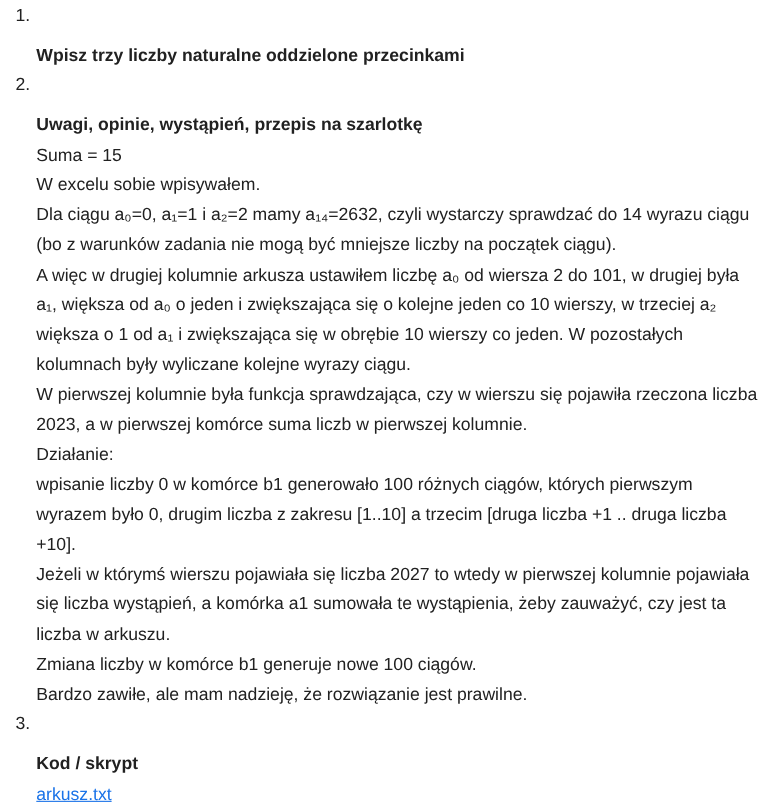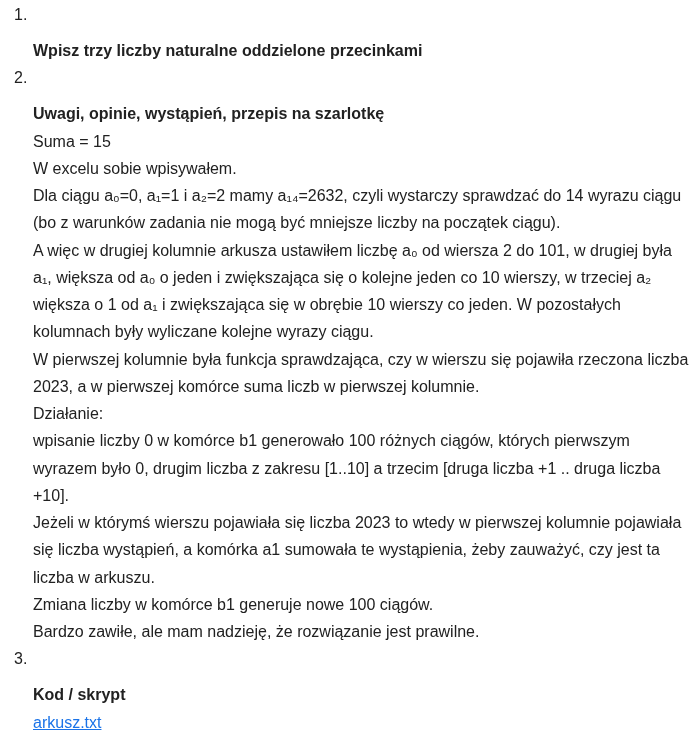--- a/index.html
+++ b/index.html
@@ -60,21 +60,21 @@
       <span class="num">2.</span>
       <div class="content">
         <div class="question">Uwagi, opinie, wystąpień, przepis na szarlotkę</div>
         <div class="answer">Suma = 15</div>
         <div class="answer">W excelu sobie wpisywałem.</div>
         <div class="answer">Dla ciągu a₀=0, a₁=1 i a₂=2 mamy a₁₄=2632, czyli wystarczy sprawdzać do 14 wyrazu ciągu (bo z warunków zadania nie mogą być mniejsze liczby na początek ciągu).</div>
         <div class="answer">A więc w drugiej kolumnie arkusza ustawiłem liczbę a₀ od wiersza 2 do 101, w drugiej była a₁, większa od a₀ o jeden i zwiększająca się o kolejne jeden co 10 wierszy, w trzeciej a₂ większa o 1 od a₁ i zwiększająca się w obrębie 10 wierszy co jeden. W pozostałych kolumnach były wyliczane kolejne wyrazy ciągu.</div>
         <div class="answer">W pierwszej kolumnie była funkcja sprawdzająca, czy w wierszu się pojawiła rzeczona liczba 2023, a w pierwszej komórce suma liczb w pierwszej kolumnie.</div>
         <div class="answer">Działanie:</div>
         <div class="answer">wpisanie liczby 0 w komórce b1 generowało 100 różnych ciągów, których pierwszym wyrazem było 0, drugim liczba z zakresu [1..10] a trzecim [druga liczba +1 .. druga liczba +10].</div>
-        <div class="answer">Jeżeli w którymś wierszu pojawiała się liczba 2023 to wtedy w pierwszej kolumnie pojawiała się liczba wystąpień, a komórka a1 sumowała te wystąpienia, żeby zauważyć, czy jest ta liczba w arkuszu.</div>
+        <div class="answer">Jeżeli w którymś wierszu pojawiała się liczba 2027 to wtedy w pierwszej kolumnie pojawiała się liczba wystąpień, a komórka a1 sumowała te wystąpienia, żeby zauważyć, czy jest ta liczba w arkuszu.</div>
         <div class="answer">Zmiana liczby w komórce b1 generuje nowe 100 ciągów.</div>
         <div class="answer">Bardzo zawiłe, ale mam nadzieję, że rozwiązanie jest prawilne.</div>
       </div>
     </div>
     <div class="qa-item">
       <span class="num">3.</span>
       <div class="content">
         <div class="question">Kod / skrypt</div>
         <div class="answer"><a class="answer-link" href="#">arkusz.txt</a></div>
       </div>

